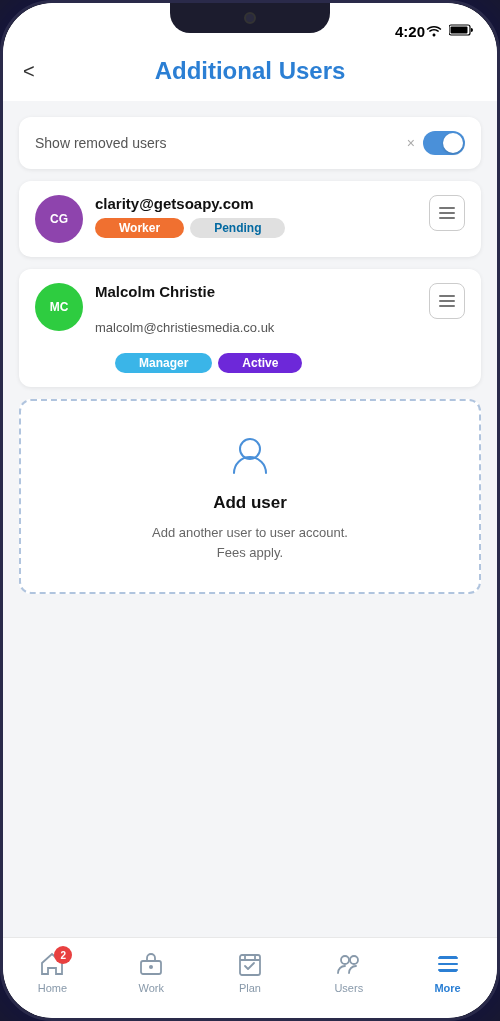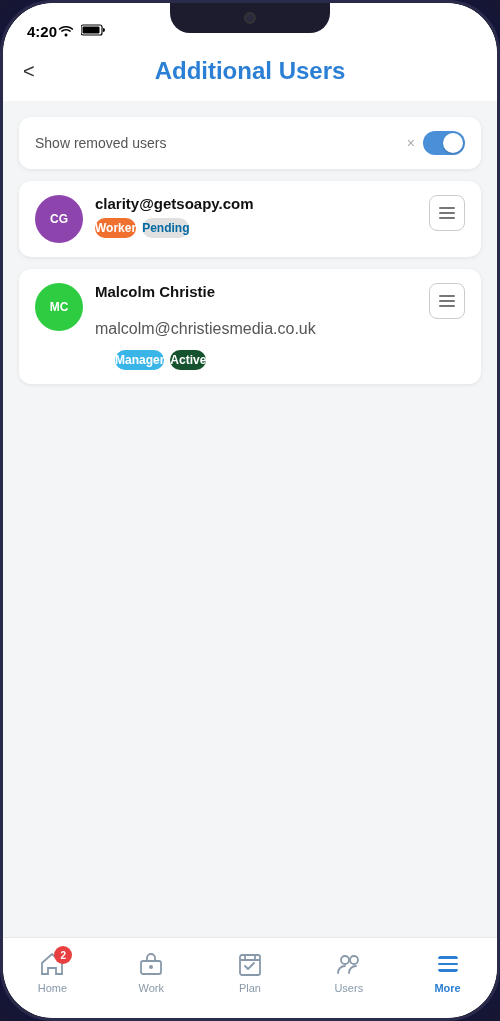--- a/index.html
+++ b/index.html
@@ -31,21 +31,21 @@
       border-radius: 50px;
       overflow: hidden;
       display: flex;
       flex-direction: column;
     }
 
     
     .status-bar {
       background: white;
       display: flex;
-      justify-content: flex-start;
+      justify-content: flex-end;
       align-items: center;
       padding: 12px 24px 0;
       height: 44px;
       flex-shrink: 0;
     }
 
     .status-time {
       font-size: 15px;
       font-weight: 600;
       color: #000;
@@ -198,42 +198,42 @@
     }
 
     .user-name {
       font-size: 15px;
       font-weight: 700;
       color: #111;
       margin-bottom: 20px;
     }
 
     .user-email {
-      font-size: 16px;
+      font-size: 13px;
       color: #555;
-      margin-bottom: 12px;
+      margin-bottom: 18px;
     }
 
     .badges {
       display: flex;
       gap: 6px;
       flex-wrap: wrap;
     }
 
     .badge {
-      padding: 3px 0;
+      padding: 3px 24px;
       border-radius: 12px;
       font-size: 12px;
       font-weight: 600;
     }
 
     .badge-worker { background: #f07030; color: white; }
     .badge-pending { background: #e0e0e0; color: #0369a1; }
     .badge-manager { background: #3ab5e8; color: white; margin-left: 20px; }
-    .badge-active { background: #14532d; color: white; }
+    .badge-active { background: #6d28d9; color: white; }
 
     .menu-btn {
       width: 36px;
       height: 36px;
       border: 1.5px solid #ccc;
       border-radius: 8px;
       display: flex;
       align-items: center;
       justify-content: center;
       flex-shrink: 0;
@@ -433,20 +433,30 @@
         </div>
         <div class="menu-btn">
           <div class="menu-lines">
             <div class="menu-line"></div>
             <div class="menu-line"></div>
             <div class="menu-line"></div>
           </div>
         </div>
       </div>
 
+      <div class="add-user-card">
+        <div class="add-user-icon">
+          <svg width="48" height="48" viewBox="0 0 48 48" fill="none">
+            <circle cx="24" cy="18" r="10" stroke="#4a90d9" stroke-width="2" fill="none"></circle>
+            <path d="M8 42c0-8.8 7.2-16 16-16s16 7.2 16 16" stroke="#4a90d9" stroke-width="2" fill="none" stroke-linecap="round"></path>
+          </svg>
+        </div>
+        <span class="add-user-title">Add user</span>
+        <span class="add-user-desc">Add another user to user account.<br>Fees apply.</span>
+      </div>
 
     </div>
 
     <div class="bottom-nav">
 
       <div class="nav-item">
         <div class="nav-icon">
           <svg width="26" height="26" viewBox="0 0 26 26" fill="none">
             <path d="M3 12L13 3L23 12V23H17V17H9V23H3V12Z" stroke="#8899aa" stroke-width="1.8" fill="none"></path>
           </svg>

